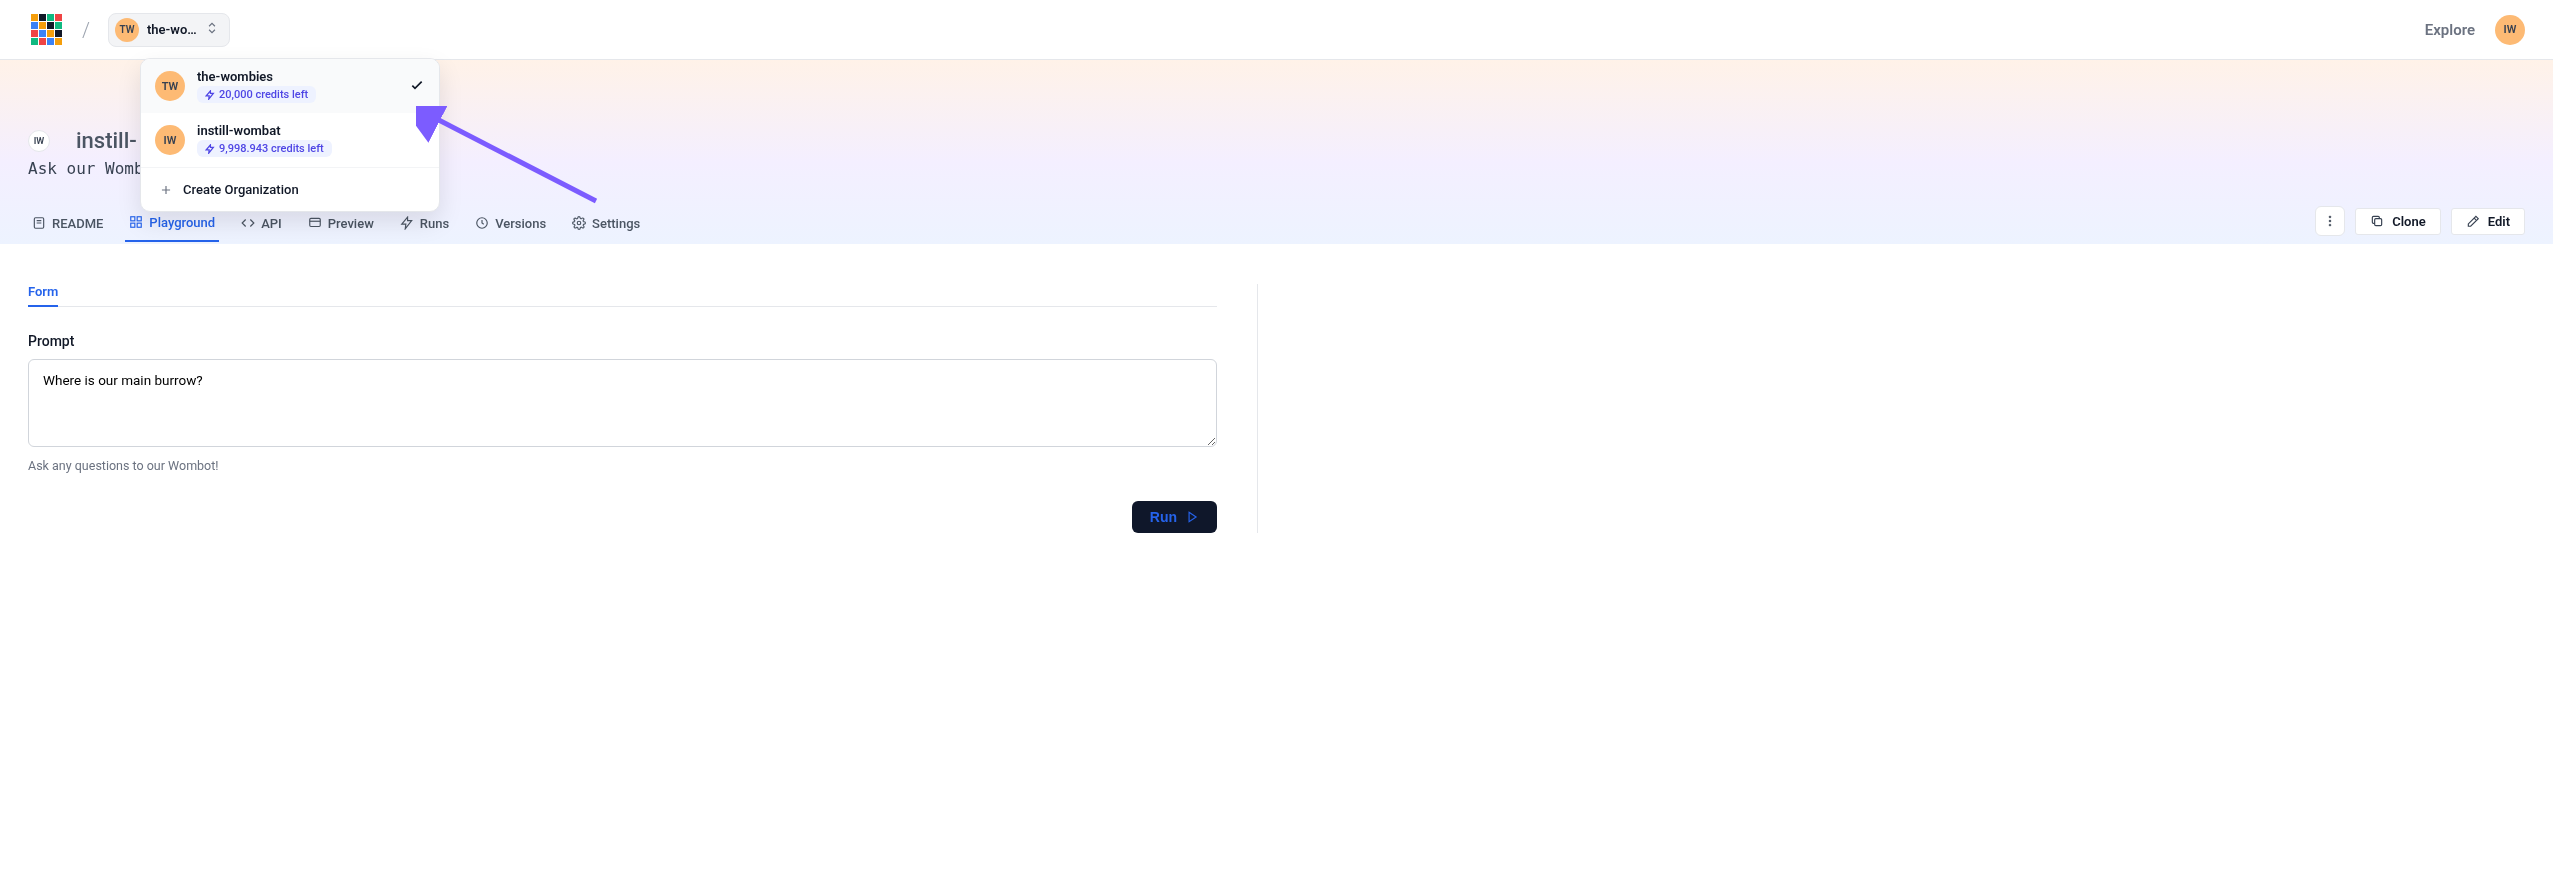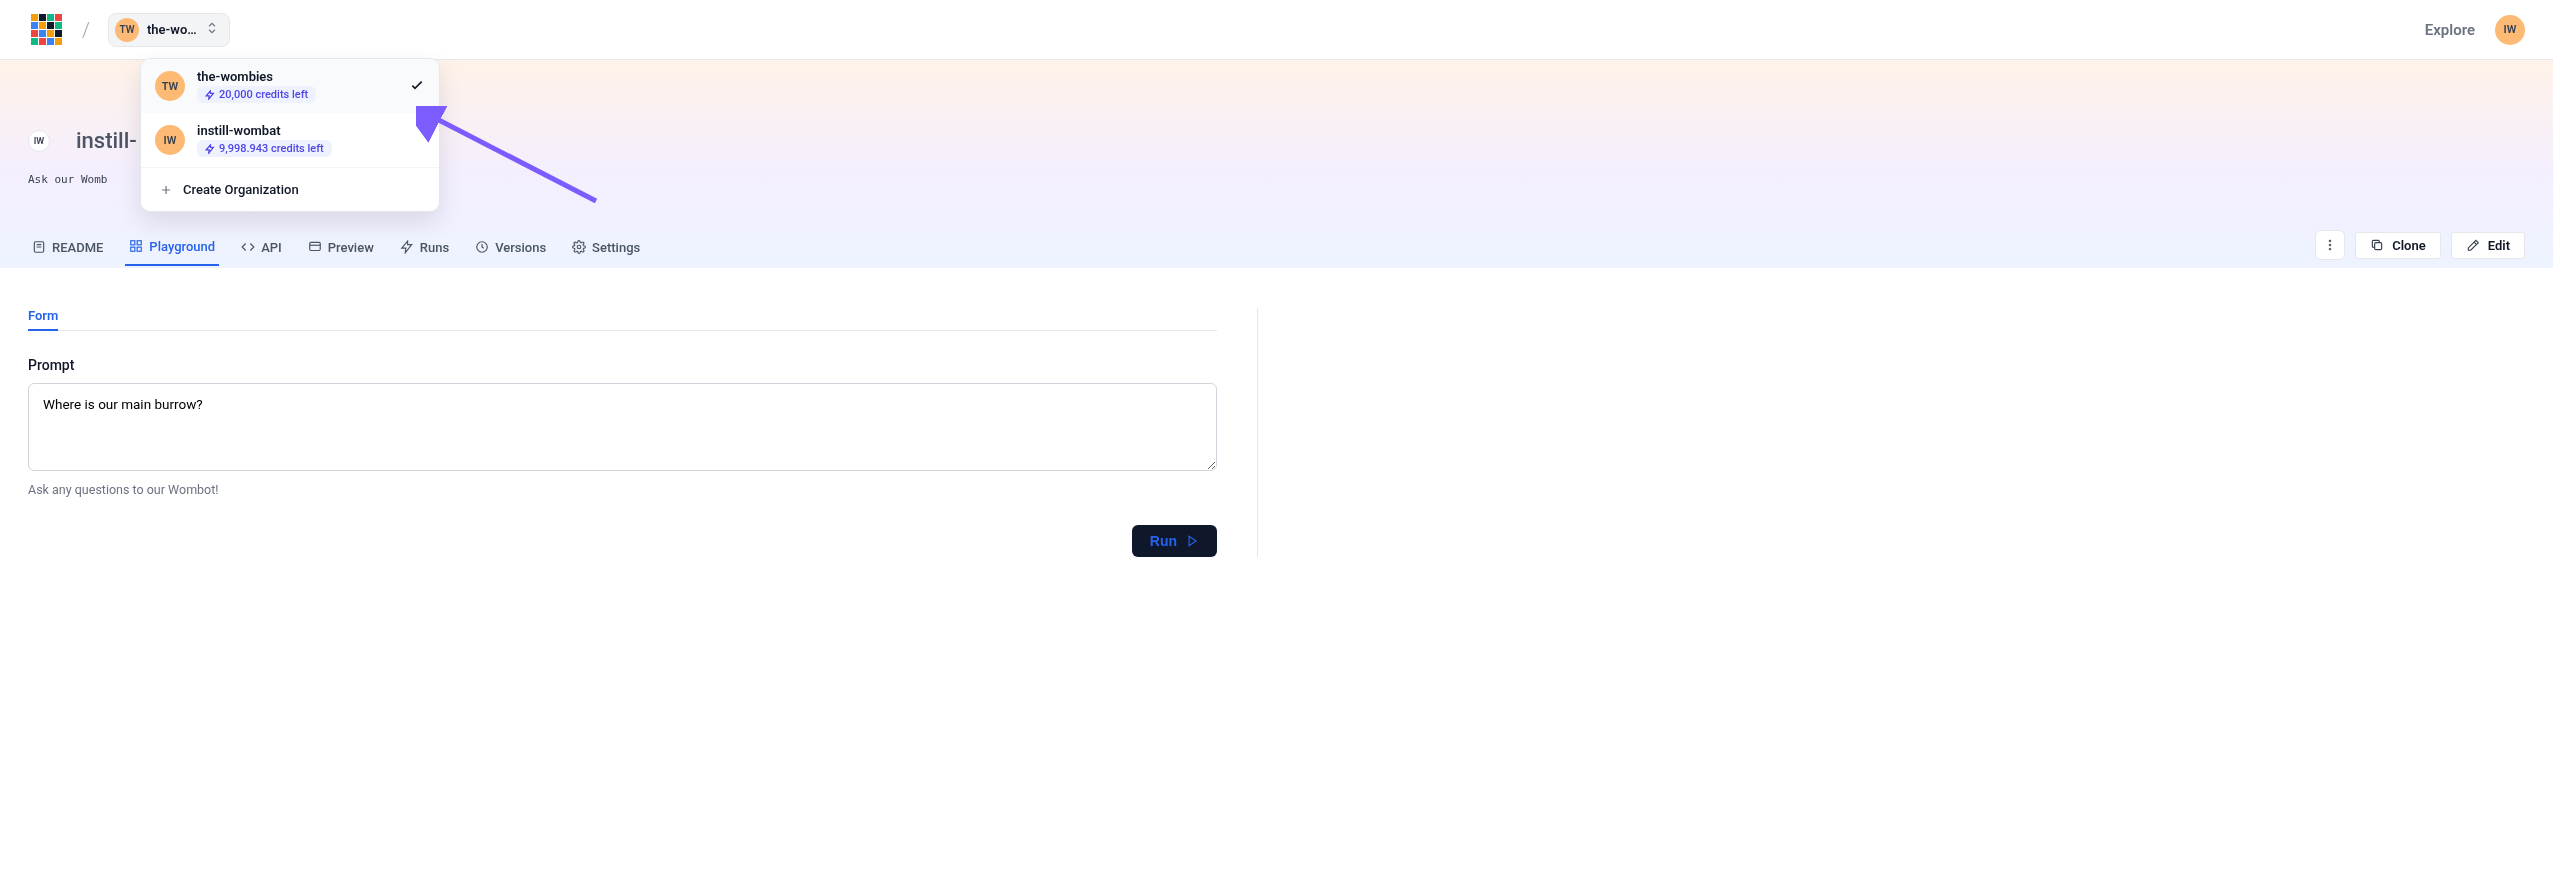--- a/index.html
+++ b/index.html
@@ -116,24 +116,24 @@
   .main-nav-item.active { color:#111827; border-bottom:2px solid #111827; }
   
   .hero {
     background: linear-gradient(180deg, #fff2e8 0%, #f4efff 55%, #edf3ff 100%);
     padding: 68px 28px 0 28px;
     position:relative;
     z-index: 5;
   }
   .breadcrumb { display:flex; align-items:center; gap:10px; }
   .breadcrumb .pipeline-name { font-size:22px; font-weight:500; color:#4b5563;margin-left:16px; }
-  .subtitle { font-family: ui-monospace, Menlo, monospace; font-size:11px; color:#374151; margin-top:20px;}
+  .subtitle { font-family: ui-monospace, Menlo, monospace; font-size:16px; color:#374151; margin-top:6px;}
   
   .tabs-row {
-    display:flex; align-items:center; margin-top:44px; gap:18px;
+    display:flex; align-items:center; margin-top:28px; gap:18px;
   }
   .tab {
     display:flex; align-items:center; gap:6px;
     font-size:13px; font-weight:500; color:#4b5563;
     padding: 6px 4px 10px 4px;
     cursor:pointer;
   }
   .tab svg { width:14px; height:14px; stroke:#4b5563; fill:none;}
   .tab.active { color:#2563eb; border-bottom:2px solid #2563eb; }
   .tab.active svg { stroke:#2563eb; }

